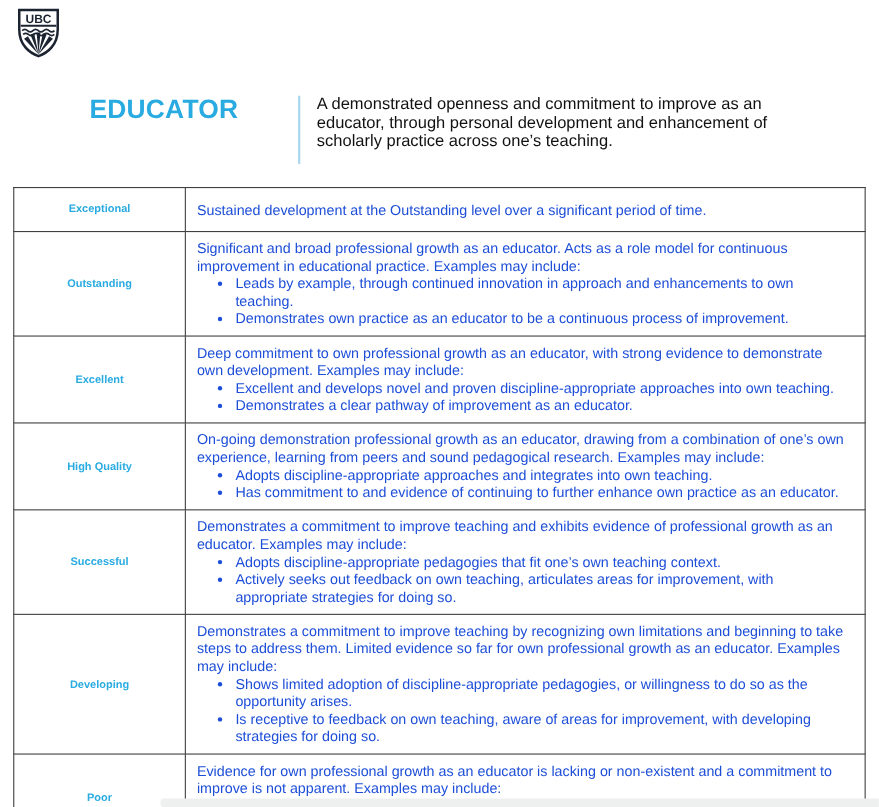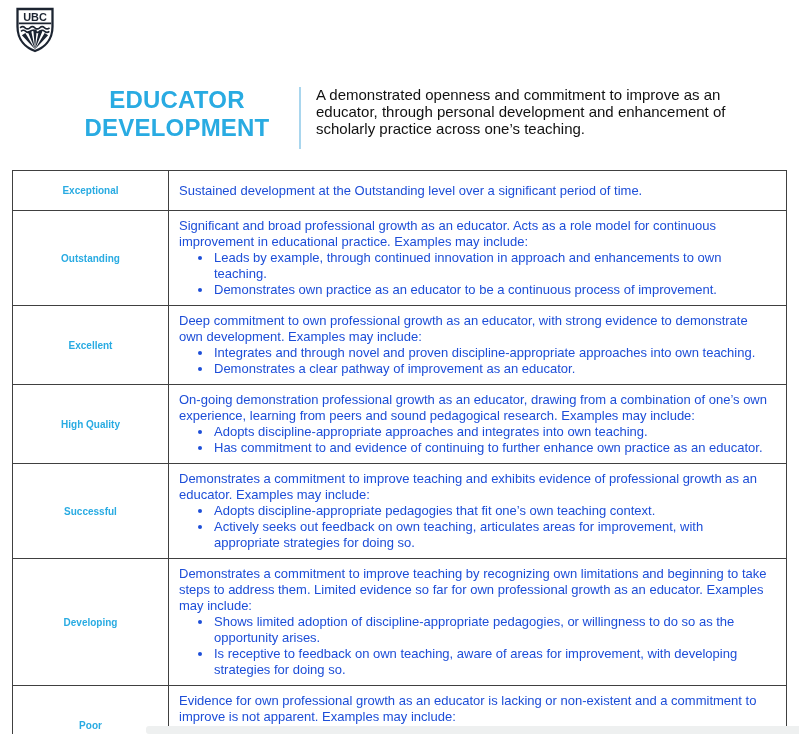--- a/index.html
+++ b/index.html
@@ -36,21 +36,21 @@
     font-weight: bold;
     letter-spacing: 3.4px;
     color: var(--navy);
     white-space: nowrap;
   }
 
   
   .intro {
     position: absolute;
     top: 86px;
-    left: 78px;
+    left: 50px;
     display: flex;
     align-items: flex-start;
   }
   .title-block {
     width: 198px;
     text-align: center;
     font-size: 24px;
     font-weight: bold;
     color: var(--accent);
     line-height: 28px;
@@ -136,21 +136,20 @@
     <path d="M8,27.5 q2.7,-2.4 5.4,0 t5.4,0 t5.4,0 t5.4,0 t5.4,0 t5.4,0" fill="none" stroke="#1C2431" stroke-width="1.8"></path>
     <path d="M24,48 L9,32 L13,29.5 Z  M24,48 L15.5,27.5 L19.5,26.2 Z
              M24,48 L22,25.5 L26,25.5 Z  M24,48 L28.5,26.2 L32.5,27.5 Z
              M24,48 L35,29.5 L39,32 Z" fill="#1C2431"></path>
   </svg>
 </div>
 
 <div class="intro">
   <div class="title-block">
     <div>EDUCATOR</div>
-    <div>DEVELOPMENT</div>
   </div>
   <div class="vdivider"></div>
   <div class="description">A demonstrated openness and commitment to improve as an educator, through personal development and enhancement of scholarly practice across one’s teaching.</div>
 </div>
 
 <table class="rubric">
   <tbody>
     <tr class="r1">
       <td class="level-cell">Exceptional</td>
       <td class="desc-cell">
@@ -165,21 +164,21 @@
           <li>Leads by example, through continued innovation in approach and enhancements to own teaching.</li>
           <li>Demonstrates own practice as an educator to be a continuous process of improvement.</li>
         </ul>
       </td>
     </tr>
     <tr class="r3">
       <td class="level-cell">Excellent</td>
       <td class="desc-cell">
         <p>Deep commitment to own professional growth as an educator, with strong evidence to demonstrate own development. Examples may include:</p>
         <ul>
-          <li>Integrates and through novel and proven discipline-appropriate approaches into own teaching.</li>
+          <li>Excellent and develops novel and proven discipline-appropriate approaches into own teaching.</li>
           <li>Demonstrates a clear pathway of improvement as an educator.</li>
         </ul>
       </td>
     </tr>
     <tr class="r4">
       <td class="level-cell">High Quality</td>
       <td class="desc-cell">
         <p>On-going demonstration professional growth as an educator, drawing from a combination of one’s own experience, learning from peers and sound pedagogical research. Examples may include:</p>
         <ul>
           <li>Adopts discipline-appropriate approaches and integrates into own teaching.</li>

